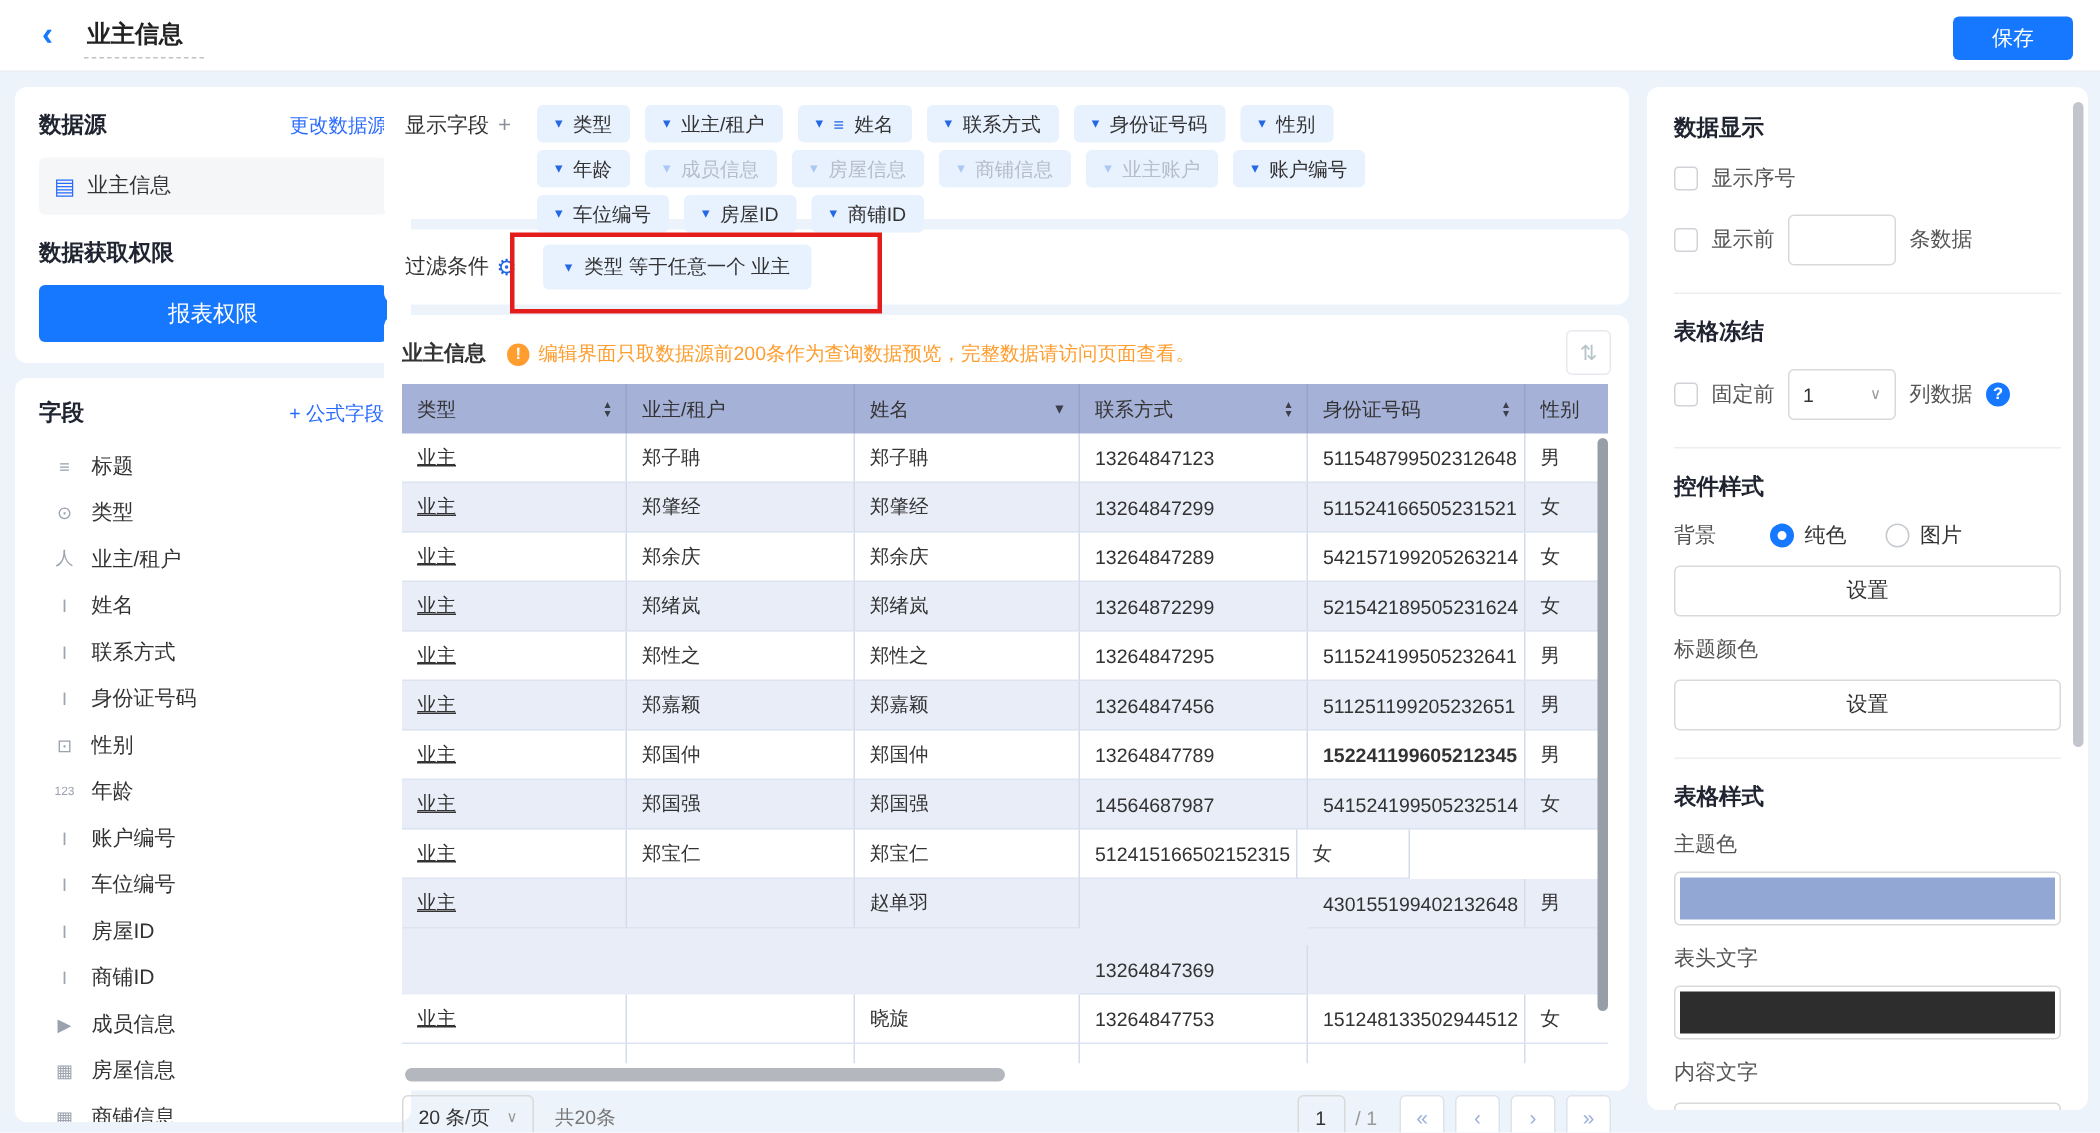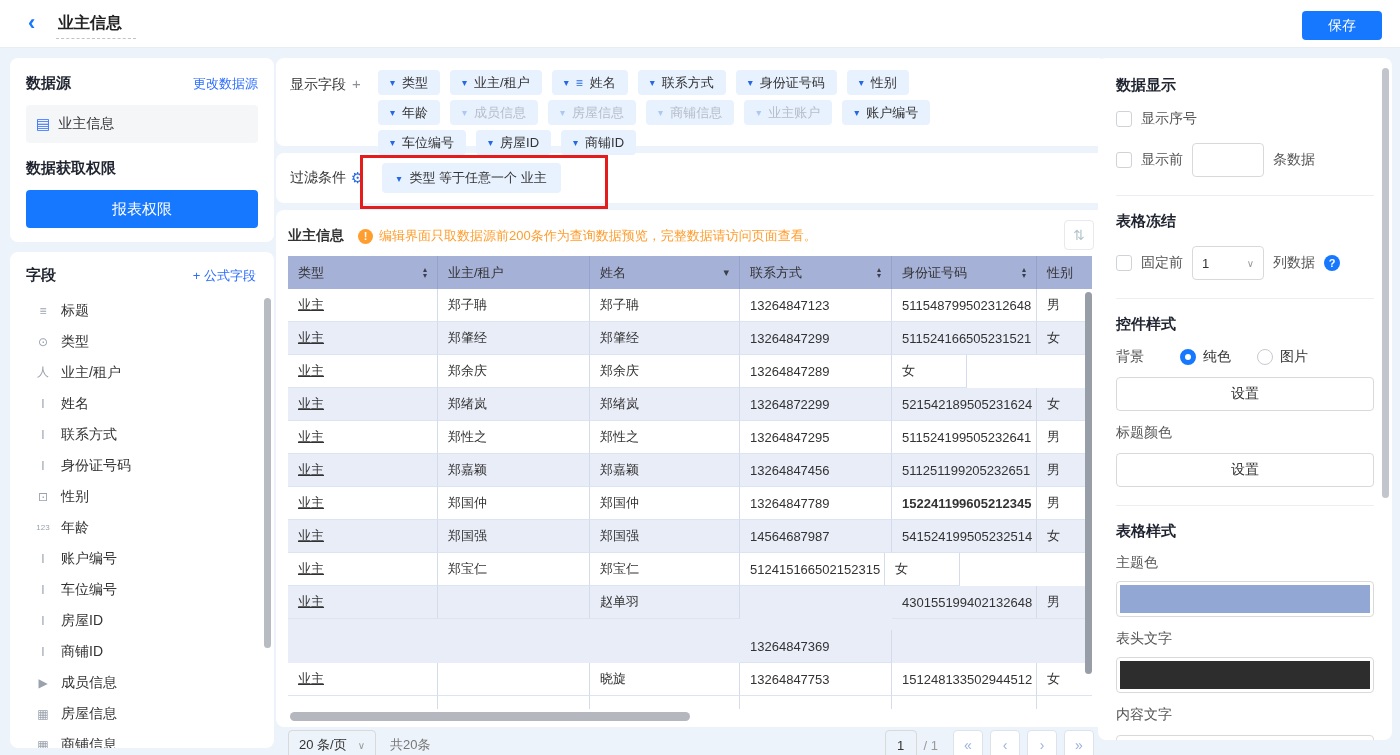--- a/index.html
+++ b/index.html
@@ -27,21 +27,21 @@
   .btn-primary { margin-top:12px; width:100%; height:38px; background:#1677ff; color:#fff; border:none; border-radius:4px; font-size:15px; cursor:pointer; }
   .card-fields { margin-top:10px; height:496px; padding:14px 10px 8px 16px; position:relative; overflow:hidden; }
   .card-fields .rowsb { padding-right:8px;text-align:right; }
   .fields-list { margin-top:10px; }
   .f-item { display:flex; align-items:center; gap:9px; height:31px; padding-left:8px; font-size:14px; color:#333; cursor:grab; }
   .fi { width:18px; text-align:center; color:#9aa2ae; font-size:12px; flex:none; }
   .fi.num { font-size:8px; letter-spacing:0; }
   .vthumb { position:absolute; right:3px; width:7px; border-radius:4px; background:#b7bbc2; }
 
   
-  .midcol { position:absolute; left:276px; top:58px; width:830px; }
+  .midcol { position:absolute; left:256px; top:58px; width:830px; }
   .card-tags { height:88px; padding:12px 14px; display:flex; }
   .tags-label { width:88px; font-size:14px; color:#333; padding-top:5px; flex:none; }
   .plus { color:#8a9099; font-size:15px; margin-left:6px; cursor:pointer; }
   .tagrows { flex:1; display:flex; flex-direction:column; gap:5px; }
   .tagrow { display:flex; gap:10px; }
   .tag { height:25px; background:#e8f1fe; border-radius:4px; display:flex; align-items:center; gap:7px; padding:0 12px; font-size:13px; color:#333; cursor:pointer; white-space:nowrap; }
   .tag .caret { color:#2468e5; font-size:10px; }
   .tag.disabled { color:#b5bdc9; }
   .tag.disabled .caret { color:#abc8f2; }
   .tag .sortlines { color:#2468e5; font-size:12px; }
@@ -346,20 +346,21 @@
               <div class="cell" style="width: 150px;">郑肇经</div>
               <div class="cell" style="width: 152px;">13264847299</div>
               <div class="cell" style="width: 145px;">511524166505231521</div>
               <div class="cell" style="width: 75px;">女</div>
             </div>
             <div class="trow">
               <div class="cell c0" style="width: 150px;">业主</div>
               <div class="cell" style="width: 152px;">郑余庆</div>
               <div class="cell" style="width: 150px;">郑余庆</div>
               <div class="cell" style="width: 152px;">13264847289</div>
+              <div class="cell" style="width: 145px;">542157199205263214</div>
               <div class="cell" style="width: 75px;">女</div>
             </div>
             <div class="trow row-alt">
               <div class="cell c0" style="width: 150px;">业主</div>
               <div class="cell" style="width: 152px;">郑绪岚</div>
               <div class="cell" style="width: 150px;">郑绪岚</div>
               <div class="cell" style="width: 152px;">13264872299</div>
               <div class="cell" style="width: 145px;">521542189505231624</div>
               <div class="cell" style="width: 75px;">女</div>
             </div>

